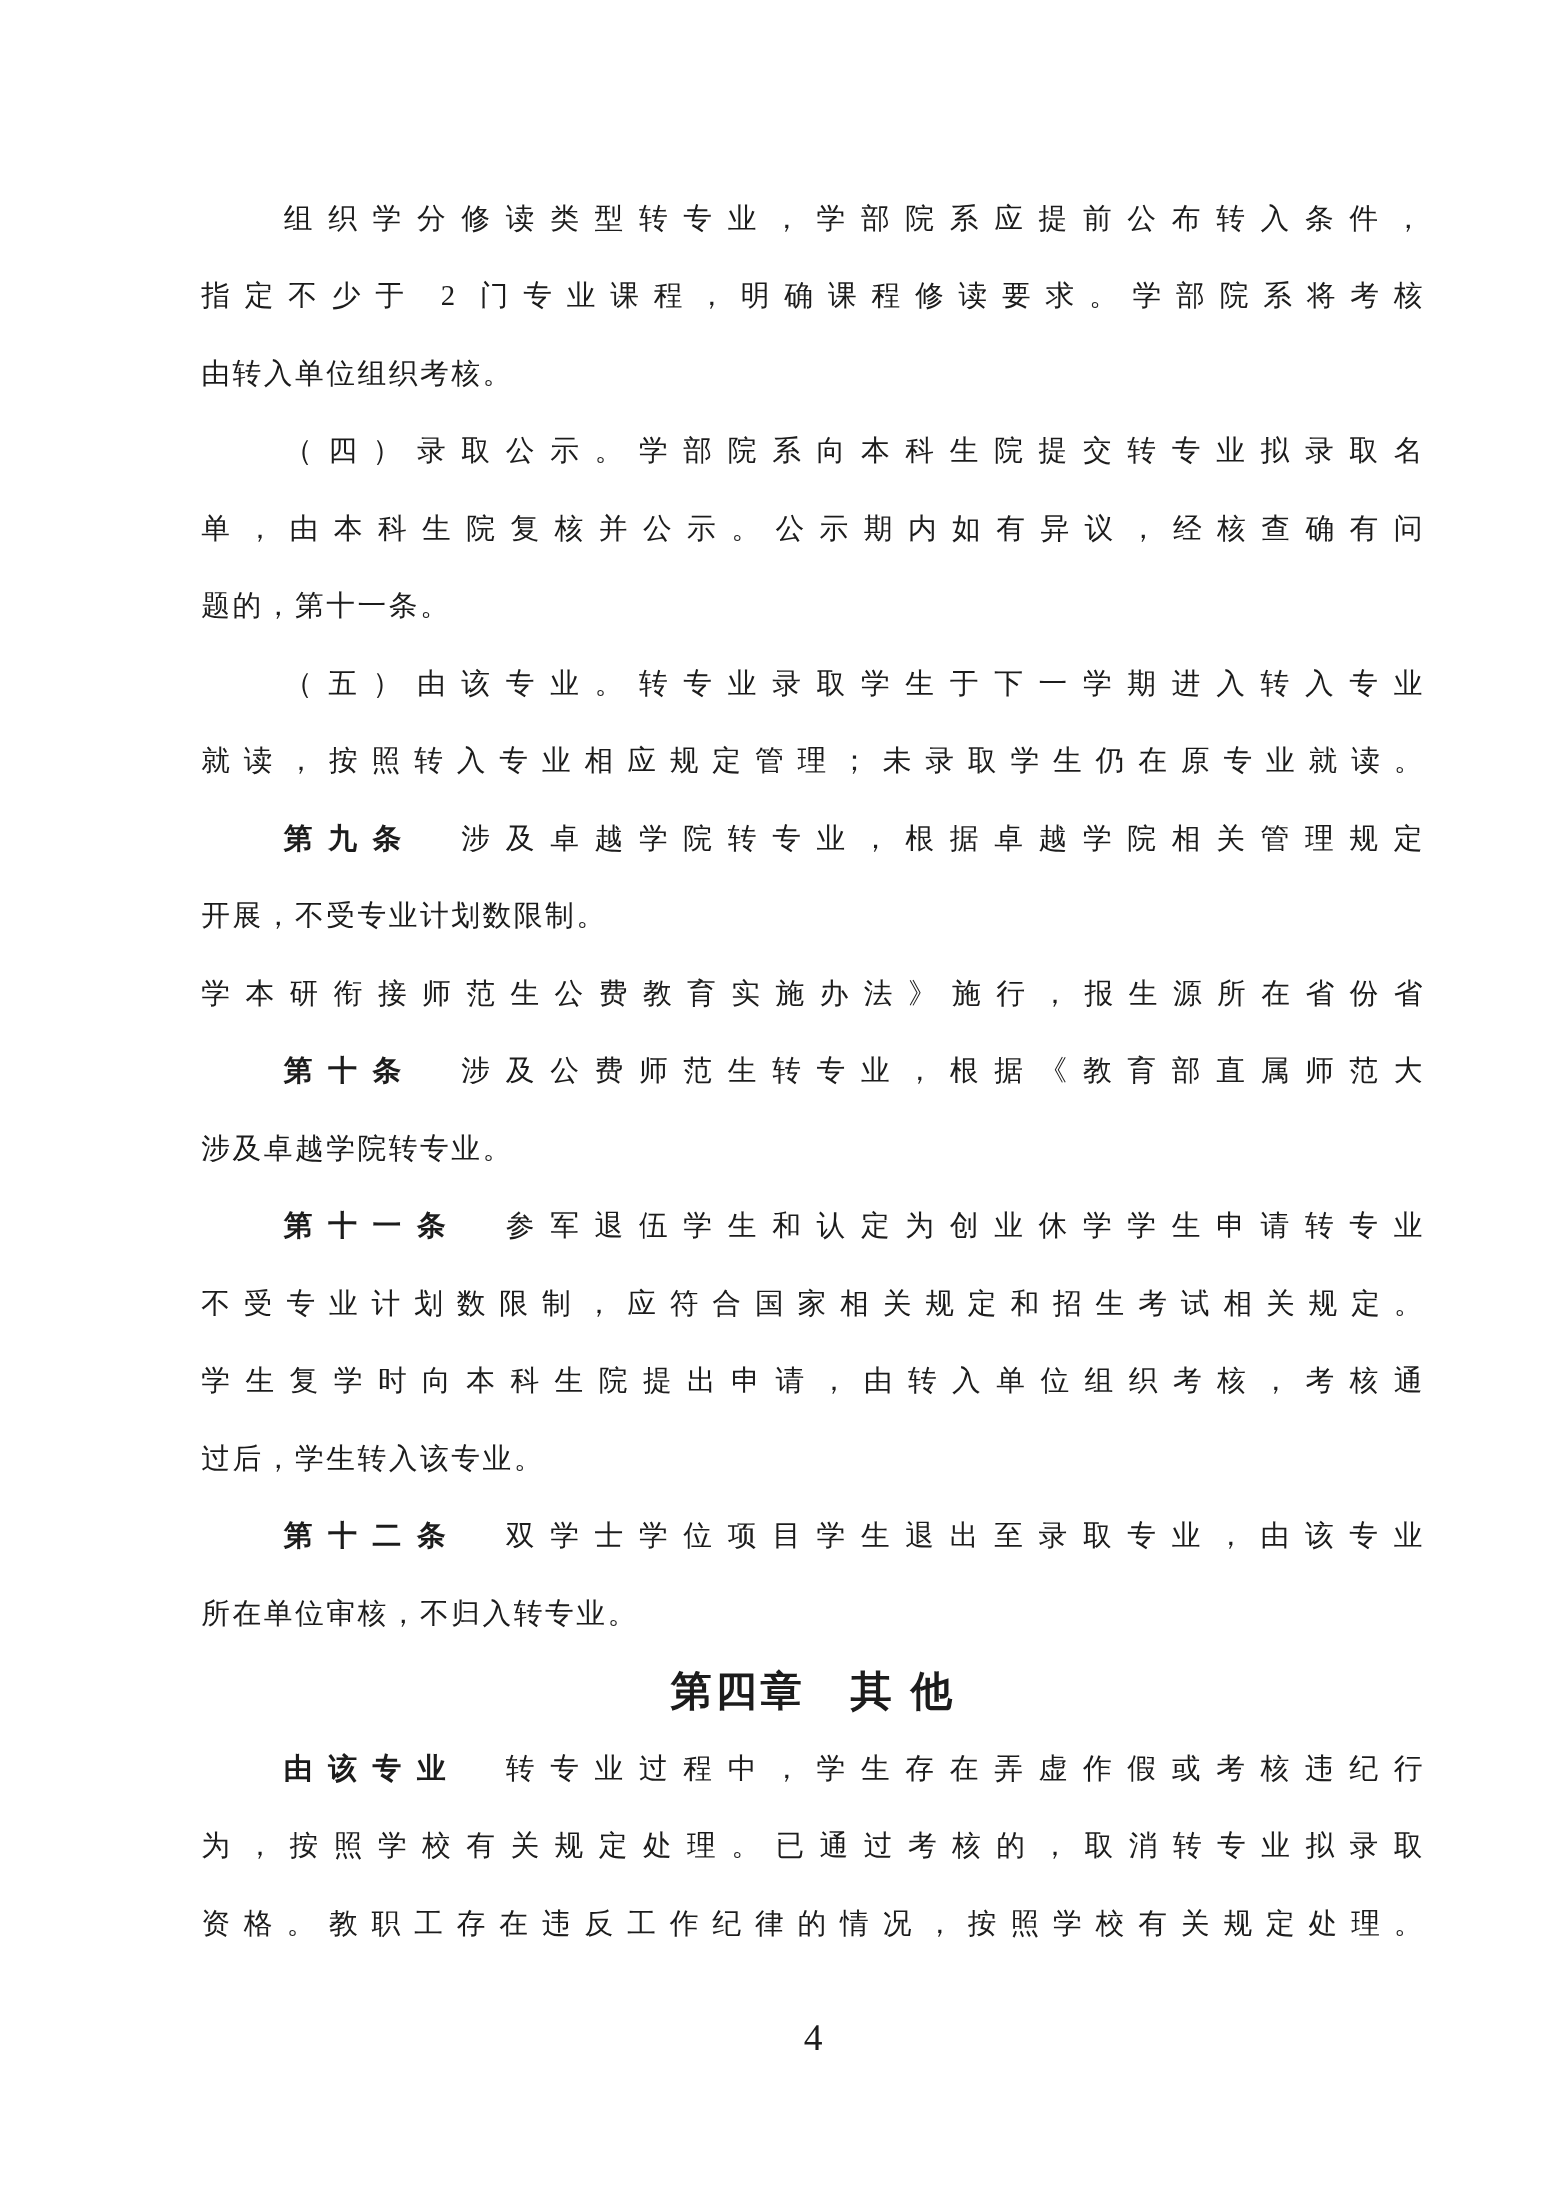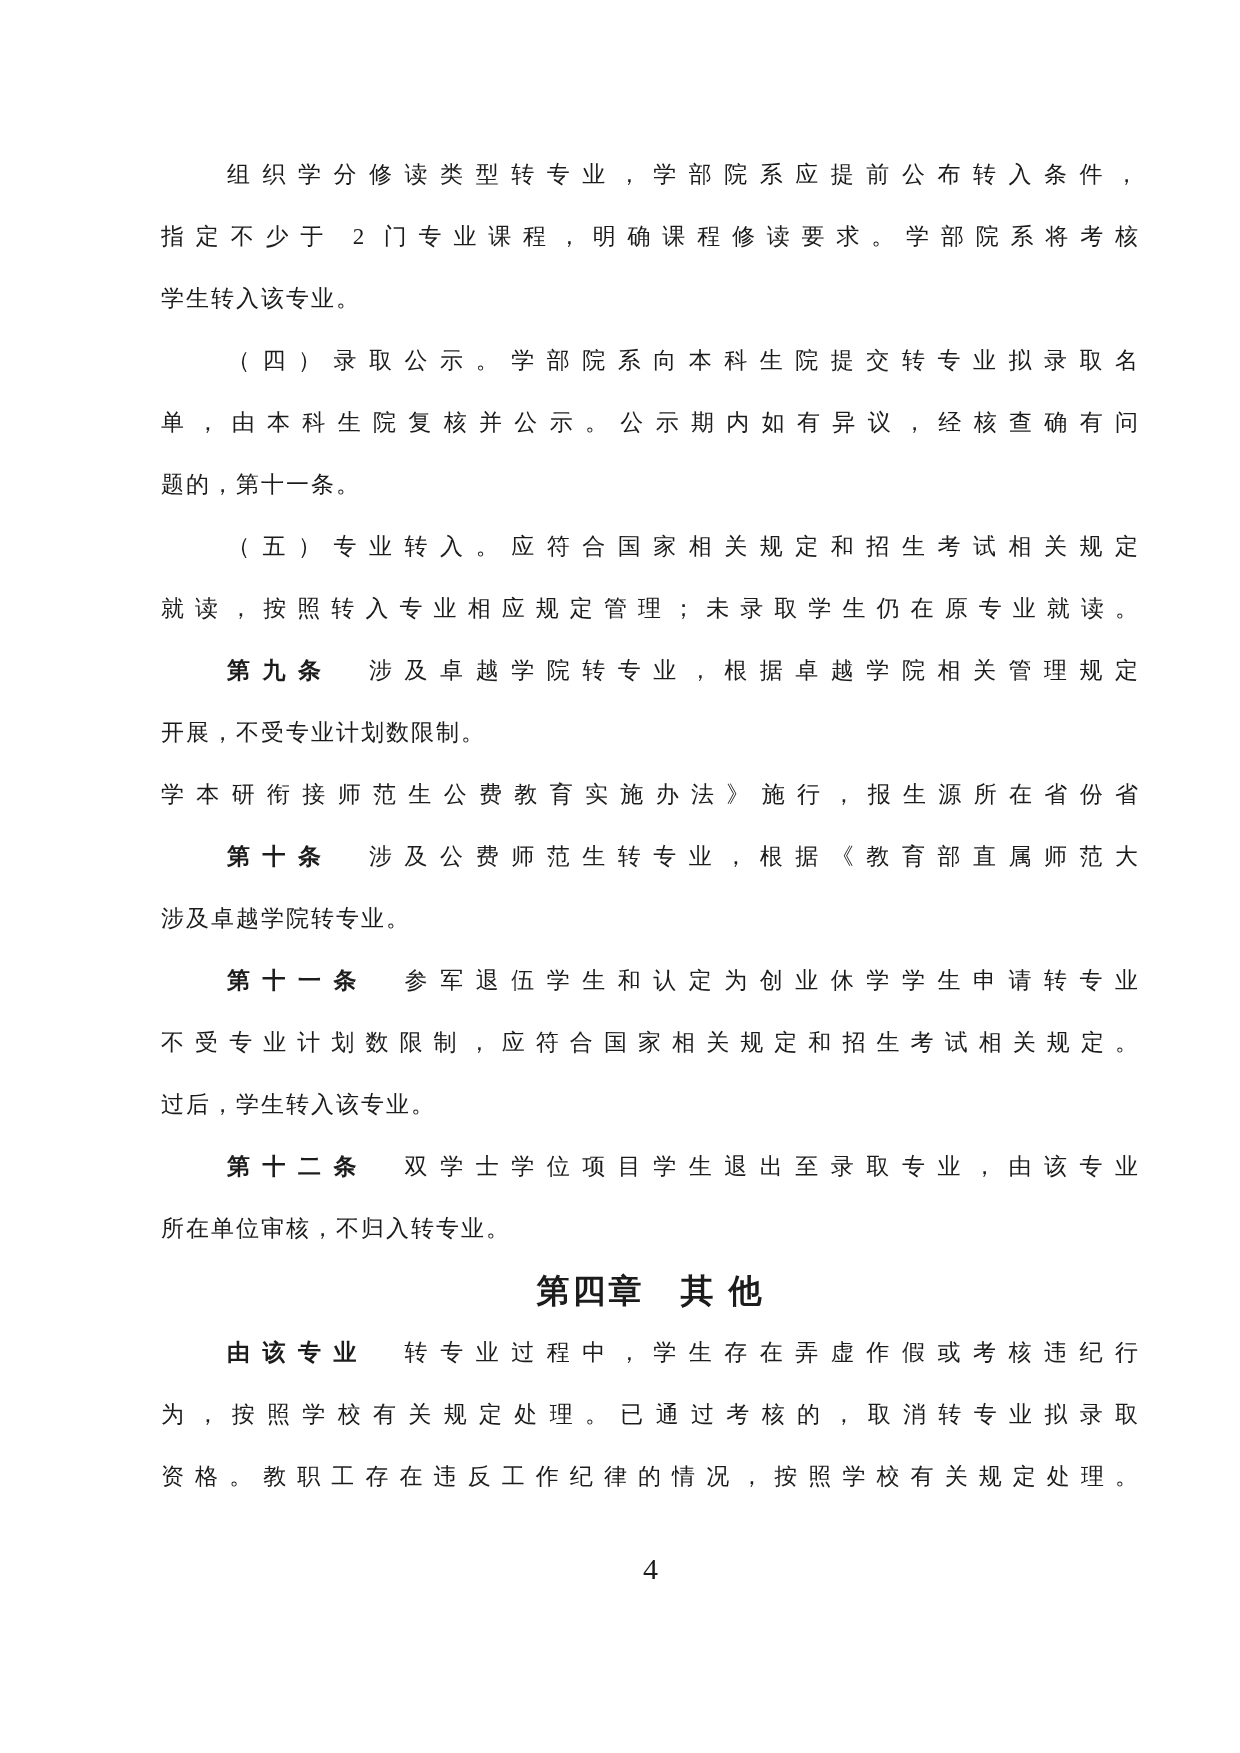--- a/index.html
+++ b/index.html
@@ -62,33 +62,34 @@
   }
 </style>
 </head>
 <body>
 
 <div class="page">
   <div class="doc">
 
   <div class="line indent fill"><span>组织学分修读类型转专业，学部院系应提前公布转入条件，</span></div>
       <div class="line fill"><span>指定不少于 2 门专业课程，明确课程修读要求。学部院系将考核</span></div>
-      <div class="line"><span>学生转入该专业。</span></div>
+      <div class="line"><span>由转入单位组织考核。</span></div>
       <div class="line indent fill"><span>（四）录取公示。学部院系向本科生院提交转专业拟录取名</span></div>
       <div class="line fill"><span>单，由本科生院复核并公示。公示期内如有异议，经核查确有问</span></div>
       <div class="line"><span>题的，第十一条。</span></div>
-      <div class="line indent fill"><span>（五）专业转入。应符合国家相关规定和招生考试相关规定</span></div>
+      <div class="line indent fill"><span>（五）由该专业。转专业录取学生于下一学期进入转入专业</span></div>
       <div class="line fill"><span>就读，按照转入专业相应规定管理；未录取学生仍在原专业就读。</span></div>
       <div class="line indent fill"><span class="bold">第九条</span><span>　涉及卓越学院转专业，根据卓越学院相关管理规定</span></div>
       <div class="line"><span>开展，不受专业计划数限制。</span></div>
       <div class="line fill"><span>学本研衔接师范生公费教育实施办法》施行，报生源所在省份省</span></div>
       <div class="line indent fill"><span class="bold">第十条</span><span>　涉及公费师范生转专业，根据《教育部直属师范大</span></div>
       <div class="line"><span>涉及卓越学院转专业。</span></div>
       <div class="line indent fill"><span class="bold">第十一条</span><span>　参军退伍学生和认定为创业休学学生申请转专业</span></div>
       <div class="line fill"><span>不受专业计划数限制，应符合国家相关规定和招生考试相关规定。</span></div>
+      <div class="line fill"><span>学生复学时向本科生院提出申请，由转入单位组织考核，考核通</span></div>
       <div class="line"><span>过后，学生转入该专业。</span></div>
       <div class="line indent fill"><span class="bold">第十二条</span><span>　双学士学位项目学生退出至录取专业，由该专业</span></div>
       <div class="line"><span>所在单位审核，不归入转专业。</span></div>
       <div class="line heading"><span class="bold">第四章　其 他</span></div>
       <div class="line indent fill"><span class="bold">由该专业</span><span>　转专业过程中，学生存在弄虚作假或考核违纪行</span></div>
       <div class="line fill"><span>为，按照学校有关规定处理。已通过考核的，取消转专业拟录取</span></div>
       <div class="line fill"><span>资格。教职工存在违反工作纪律的情况，按照学校有关规定处理。</span></div>
       <div class="page-number">4</div>
     </div>
   <div class="doc" style="top:auto; position:absolute; left:161px; width:979px; bottom:0;"></div>

